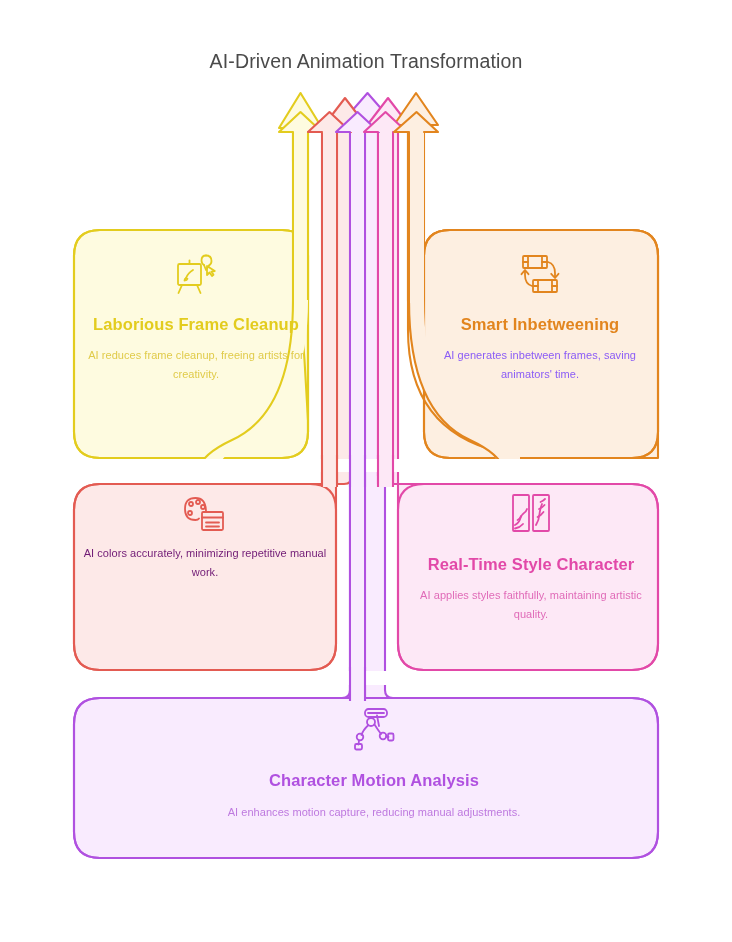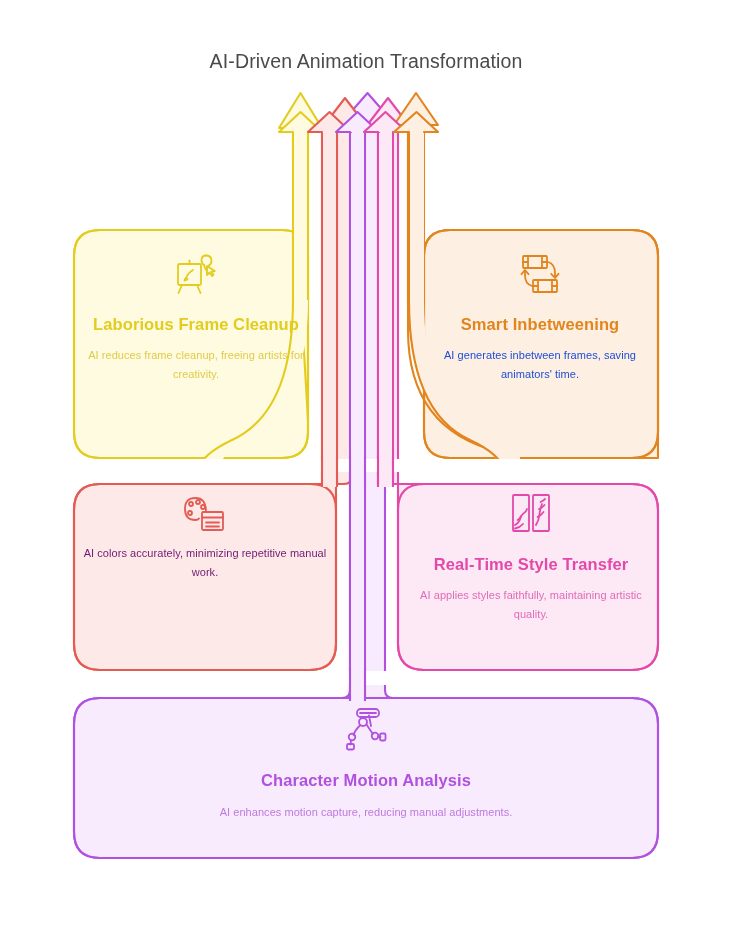--- a/index.html
+++ b/index.html
@@ -70,21 +70,21 @@
     line-height: 19px;
     margin: 0;
     letter-spacing: 0.05px;
   }
 
   
   #content-yellow { left: 80px;  top: 252px; width: 232px; }
   #content-orange { left: 424px; top: 252px; width: 232px; text-align: center; }
   #content-red    { left: 80px;  top: 492px; width: 250px; }
   #content-pink   { left: 406px; top: 492px; width: 250px; }
-  #content-purple { left: 90px;  top: 706px; width: 552px; }
+  #content-purple { left: 98px;  top: 706px; width: 552px; }
 
   #content-purple .card-desc { line-height: 20px; }
 </style>
 </head>
 <body>
 
 <div id="infographic">
 
   <div class="page-title">AI-Driven Animation Transformation</div>
 
@@ -295,21 +295,21 @@
         <rect x="16" y="28" width="24" height="12" rx="1"></rect>
         <path d="M21 28 L21 40 M35 28 L35 40"></path>
         <path d="M16 34 L21 34 M35 34 L40 34"></path>
         <path d="M31 10 Q38 12 38 21 L38 25"></path>
         <path d="M34.2 21.8 L38 26 L41.5 21.8"></path>
         <path d="M15 34 Q8 32 8 23 L8 19"></path>
         <path d="M4.5 22.2 L8 18 L11.5 22.2"></path>
       </g>
     </svg>
     <h3 class="card-title" style="color:#E2851E">Smart Inbetweening</h3>
-    <p class="card-desc" style="color:#1d4ed8">AI generates inbetween frames, saving animators' time.</p>
+    <p class="card-desc" style="color:#8b5cf6">AI generates inbetween frames, saving animators' time.</p>
   </div>
 
   <div class="card-content" id="content-red">
     <svg class="card-icon" width="46" height="44" viewBox="0 0 46 44">
       <g fill="none" stroke="#E35B52" stroke-width="1.8" stroke-linecap="round" stroke-linejoin="round">
         <path d="M24 20 Q24 6 13.5 6 Q3 6 3 17 Q3 28 13.5 28 Q16 28 17 26.5"></path>
         <circle cx="9" cy="12" r="2"></circle>
         <circle cx="16" cy="10" r="2"></circle>
         <circle cx="21" cy="15" r="2"></circle>
         <circle cx="8" cy="21" r="2"></circle>
@@ -328,21 +328,21 @@
         <rect x="25" y="3" width="16" height="36" rx="1"></rect>
         <path d="M7 33 Q11 31 12.5 26 Q13.5 22.5 16 21 Q18 20 19 17"></path>
         <path d="M9.5 28 Q12 27 13 24"></path>
         <path d="M7 36.5 Q12 35.5 15 32"></path>
         <path d="M28 33 Q31 28 31.5 22 Q32 17 34 12"></path>
         <path d="M29.5 25 Q33 23.5 35.5 20"></path>
         <path d="M31 17 Q34 16 36.5 13"></path>
         <path d="M32.5 10 Q35 9 37 7"></path>
       </g>
     </svg>
-    <h3 class="card-title" style="color:#E249A8">Real-Time Style Transfer</h3>
+    <h3 class="card-title" style="color:#E249A8">Real-Time Style Character</h3>
     <p class="card-desc" style="color:#E06BB8">AI applies styles faithfully, maintaining artistic quality.</p>
   </div>
 
   <div class="card-content" id="content-purple">
     <svg class="card-icon" width="48" height="46" viewBox="0 0 48 46">
       <g fill="none" stroke="#B051E0" stroke-width="1.8" stroke-linecap="round" stroke-linejoin="round">
         <rect x="15" y="3" width="22" height="8" rx="3.5"></rect>
         <path d="M18 7 L34 7"></path>
         <circle cx="21" cy="16" r="4"></circle>
         <path d="M21 12 L24 11"></path>

